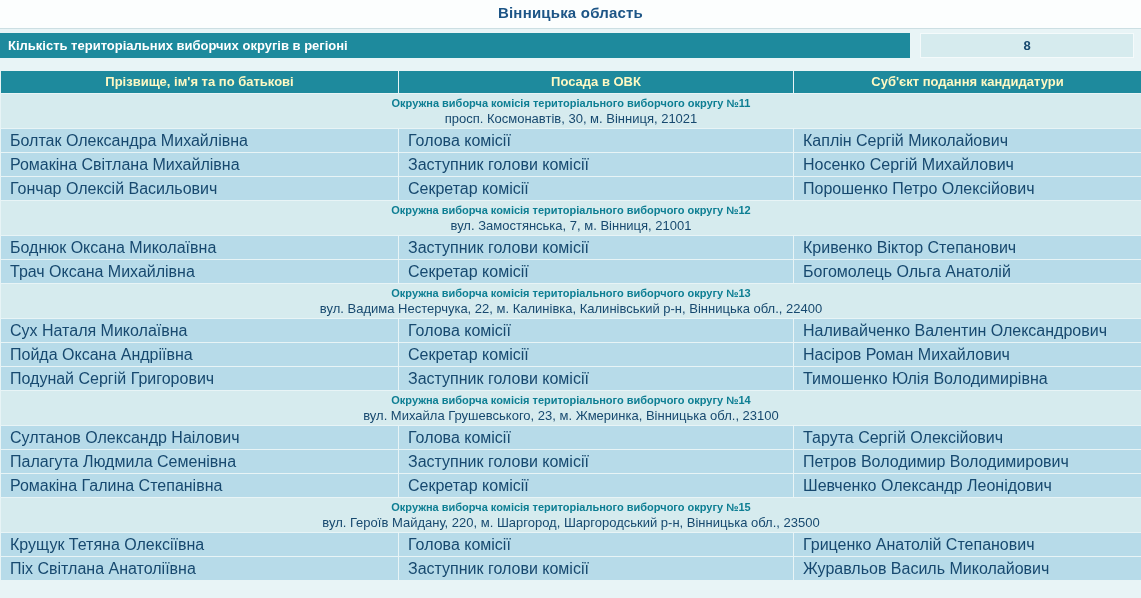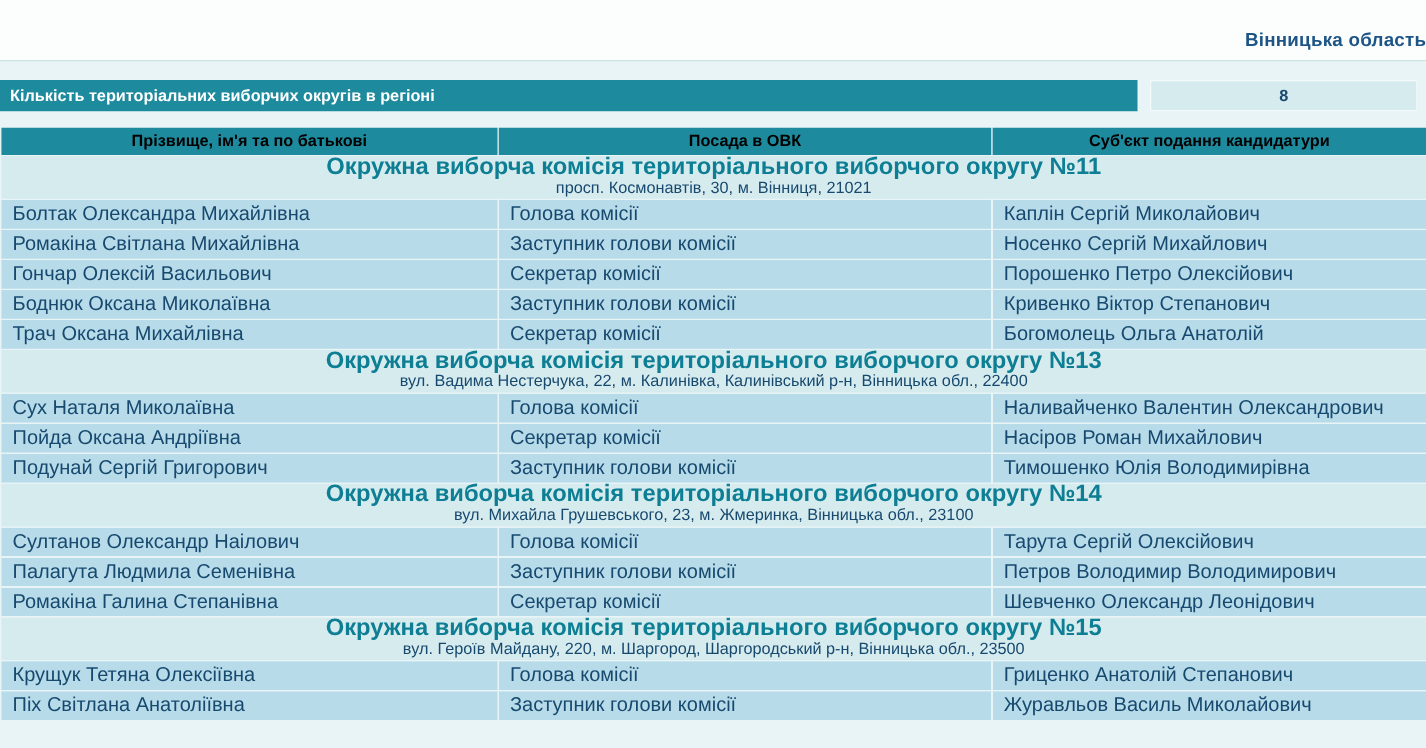--- a/index.html
+++ b/index.html
@@ -3,34 +3,34 @@
 <meta charset="utf-8">
 <style>
   * { margin:0; padding:0; box-sizing:border-box; }
   html,body { width:1141px; height:598px; overflow:hidden; }
   body {
     background: var(--page-bg, #e8f4f6);
     font-family: "Liberation Sans", "DejaVu Sans", sans-serif;
   }
   .title-bar {
     background: #fcfefe;
-    text-align: right;
-    padding: 24px 0 7px;
+    text-align: center;
+    padding: 4px 0 7px;
     border-bottom: 1px solid #ccdfe3;
   }
   .title-bar h1 {
     font-size: 15px;
     font-weight: bold;
     color: var(--title-color, #1d5586);
     letter-spacing: .2px;
   }
   .summary-row {
     display: flex;
     align-items: stretch;
-    margin-top: 15px;
+    margin-top: 4px;
     padding-right: 7px;
   }
   .summary-label {
     flex: 1;
     background: var(--teal, #1e8a9d);
     color: #fff;
     font-size: 13px;
     font-weight: bold;
     padding: 4px 8px 3px;
     line-height: 17px;
@@ -51,38 +51,38 @@
     width: 100%;
     margin-top: 12px;
     border-collapse: collapse;
     table-layout: fixed;
   }
   col.c1 { width: 398px; }
   col.c2 { width: 395px; }
   col.c3 { width: 348px; }
   th {
     background: var(--teal, #1e8a9d);
-    color: #000000;
+    color: #fef9c3;
     font-size: 13px;
     font-weight: bold;
     text-align: center;
     padding: 3px 6px;
     border: 1px solid var(--page-bg, #e8f4f6);
     line-height: 16px;
   }
   td.group-cell {
     background: var(--group-bg, #d6ebee);
     text-align: center;
     padding: 1px 4px;
     border: 1px solid var(--page-bg, #e8f4f6);
   }
   .g-title {
     color: var(--group-title-color, #0d7e93);
     font-weight: bold;
-    font-size: 19px;
+    font-size: 11px;
     line-height: 16px;
   }
   .g-addr {
     color: var(--text-color, #17496f);
     font-size: 13px;
     line-height: 16px;
   }
   tr.data-row td {
     background: var(--row-bg, #b7dbe9);
     color: var(--text-color, #17496f);
@@ -136,20 +136,26 @@
         <tr class="data-row">
           <td>Ромакіна Світлана Михайлівна</td>
           <td>Заступник голови комісії</td>
           <td>Носенко Сергій Михайлович</td>
         </tr>
         <tr class="data-row">
           <td>Гончар Олексій Васильович</td>
           <td>Секретар комісії</td>
           <td>Порошенко Петро Олексійович</td>
         </tr>
+        <tr>
+          <td colspan="3" class="group-cell">
+            <div class="g-title">Окружна виборча комісія територіального виборчого округу №12</div>
+            <div class="g-addr">вул. Замостянська, 7, м. Вінниця, 21001</div>
+          </td>
+        </tr>
         <tr class="data-row">
           <td>Боднюк Оксана Миколаївна</td>
           <td>Заступник голови комісії</td>
           <td>Кривенко Віктор Степанович</td>
         </tr>
         <tr class="data-row">
           <td>Трач Оксана Михайлівна</td>
           <td>Секретар комісії</td>
           <td>Богомолець Ольга Анатолій</td>
         </tr>

